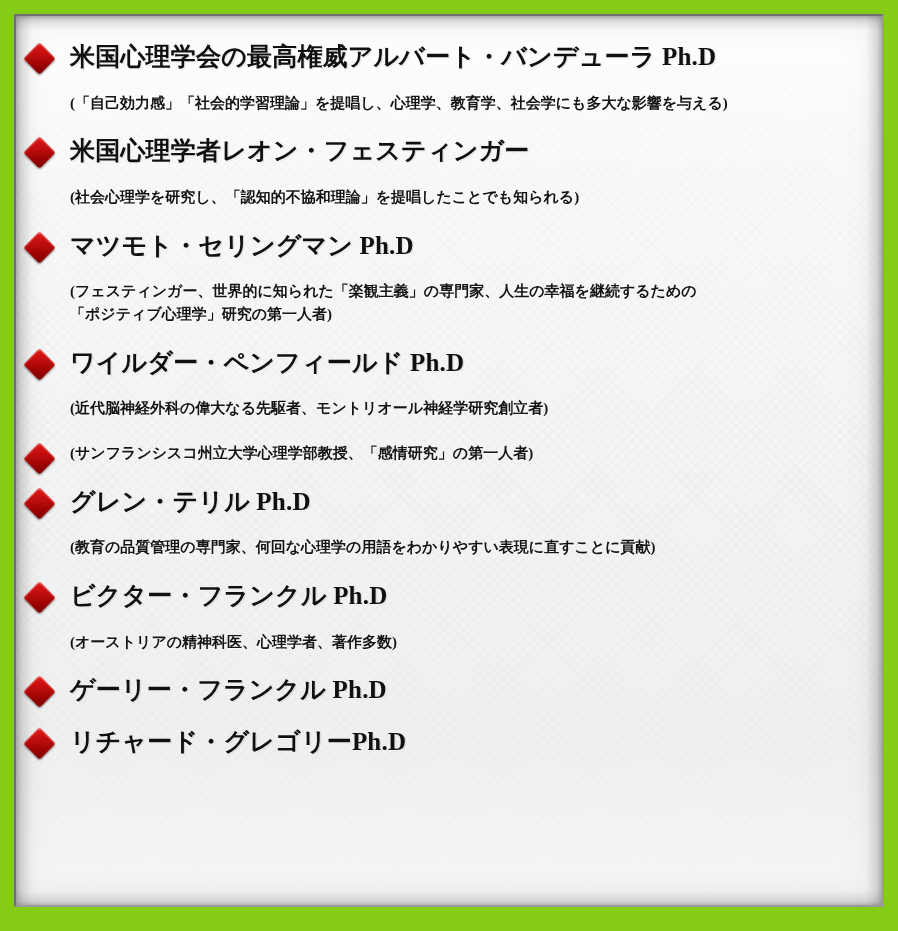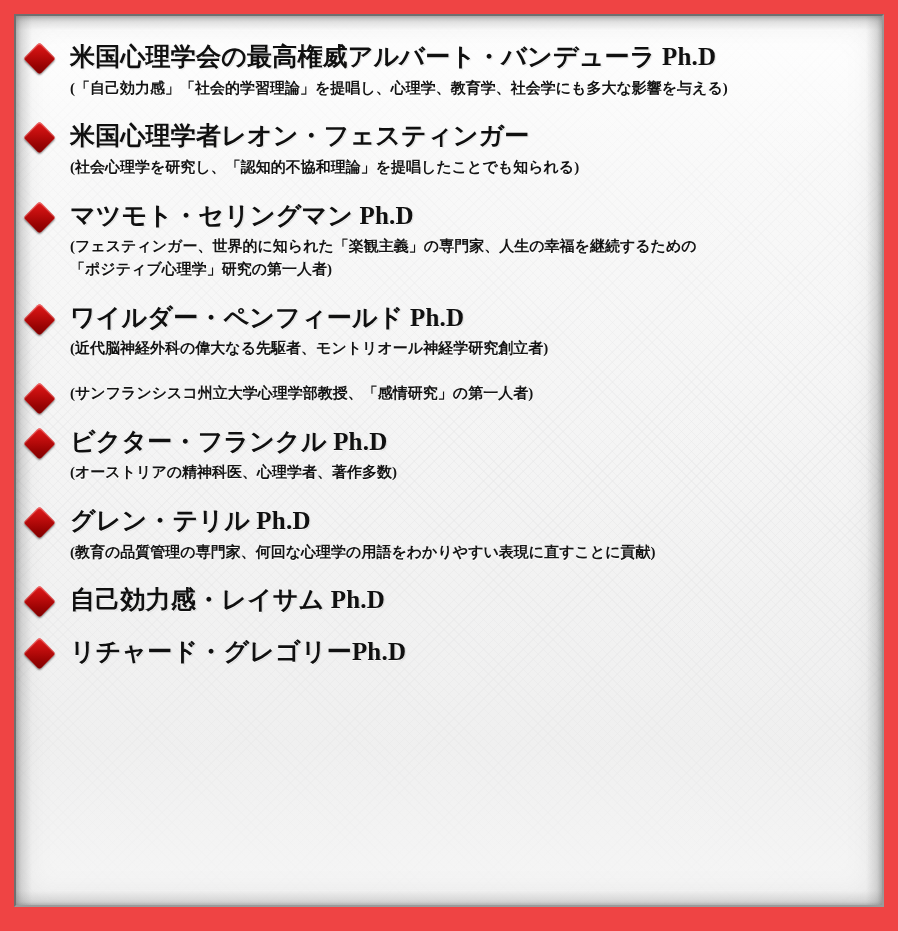--- a/index.html
+++ b/index.html
@@ -13,21 +13,21 @@
     overflow: hidden;
     font-family: "Liberation Serif", "DejaVu Serif", serif;
   }
 
   
   #slide {
     position: relative;
     width: 898px;
     height: 931px;
     box-sizing: border-box;
-    background: #ef4444;
+    background: #84cc16;
     padding: 14px 14px 24px 14px;
   }
 
   
   #bevel {
     position: relative;
     width: 100%;
     height: 100%;
     box-sizing: border-box;
     border: 2px solid #8a8a8a;
@@ -131,21 +131,21 @@
     text-shadow: 0 1px 0 rgba(255,255,255,0.85), 1px 1px 1px rgba(120,120,120,0.25);
     white-space: nowrap;
   }
 
   .desc {
     font-family: "Liberation Serif", "DejaVu Serif", serif;
     font-weight: bold;
     font-size: 15px;
     line-height: 1.52;
     color: #141414;
-    margin-top: 5px;
+    margin-top: 20px;
     text-shadow: 0 1px 0 rgba(255,255,255,0.8);
     white-space: nowrap;
   }
   .desc .ln { display: block; }
 </style>
 </head>
 <body>
 
 <div id="slide">
   <div id="bevel">
@@ -187,37 +187,37 @@
 
         <li class="entry">
           <span class="bullet"></span>
           <div class="desc">
             <span class="ln">(サンフランシスコ州立大学心理学部教授、「感情研究」の第一人者)</span>
           </div>
         </li>
 
         <li class="entry">
           <span class="bullet"></span>
+          <div class="title">グレン・テリル Ph.D</div>
+          <div class="desc">
+            <span class="ln">(教育の品質管理の専門家、何回な心理学の用語をわかりやすい表現に直すことに貢献)</span>
+          </div>
+        </li>
+
+        <li class="entry">
+          <span class="bullet"></span>
           <div class="title">ビクター・フランクル Ph.D</div>
           <div class="desc">
             <span class="ln">(オーストリアの精神科医、心理学者、著作多数)</span>
           </div>
         </li>
 
         <li class="entry">
           <span class="bullet"></span>
-          <div class="title">グレン・テリル Ph.D</div>
-          <div class="desc">
-            <span class="ln">(教育の品質管理の専門家、何回な心理学の用語をわかりやすい表現に直すことに貢献)</span>
-          </div>
-        </li>
-
-        <li class="entry">
-          <span class="bullet"></span>
-          <div class="title">自己効力感・レイサム Ph.D</div>
+          <div class="title">ゲーリー・フランクル Ph.D</div>
         </li>
 
         <li class="entry tight">
           <span class="bullet"></span>
           <div class="title">リチャード・グレゴリーPh.D</div>
         </li>
 
       </ul>
     </div>
   </div>

